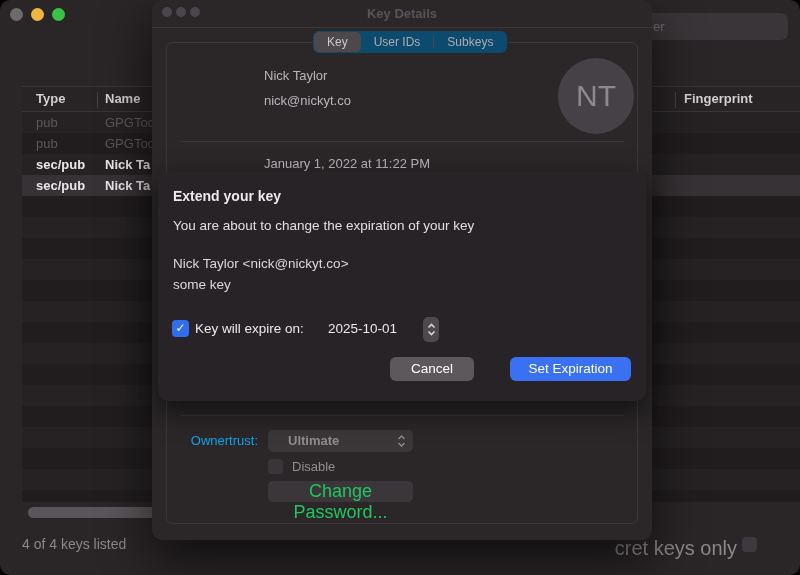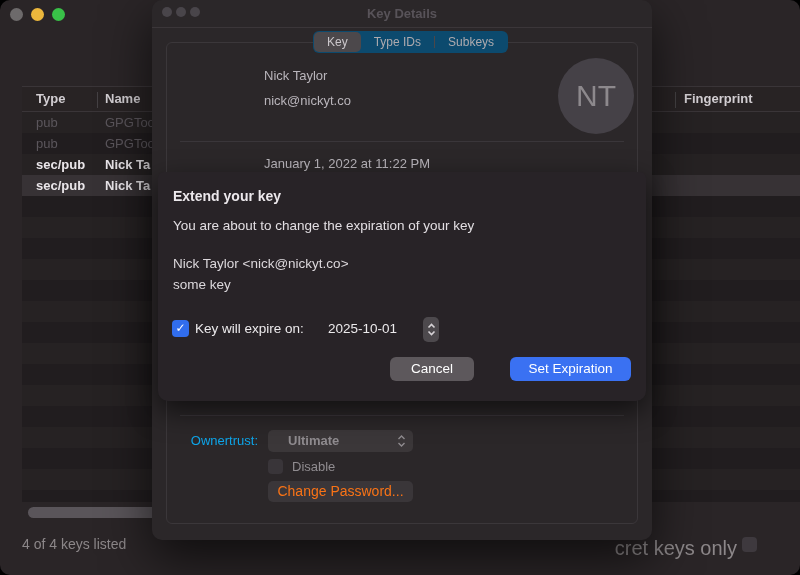--- a/index.html
+++ b/index.html
@@ -63,21 +63,21 @@
     background:#454147; color:#8d898d; font-size:30px; display:flex; align-items:center; justify-content:center; }
 
   #ownertrust-select { position:absolute; left:116px; top:430px; width:145px; height:22px;
     background:#3b3739; border-radius:5px; color:#8f8b8f; font-size:13px; line-height:22px; }
   #ownertrust-select .sel-text { margin-left:20px;font-weight:bold; }
   #ownertrust-select svg { position:absolute; right:7px; top:4px; }
   #disable-checkbox { position:absolute; left:116px; top:459px; width:15px; height:15px;
     background:#393539; border:1px solid #47434700; border-radius:4px; }
   #disable-label { position:absolute; left:140px; top:459px; font-size:13px; color:#908c90; }
   #change-password-button { position:absolute; left:116px; top:481px; width:145px; height:21px;
-    background:#3a3639; border-radius:5px; color:#f97316; font-size:14px; text-align:center; line-height:21px; }
+    background:#3a3639; border-radius:5px; color:#22c55e; font-size:18px; text-align:center; line-height:21px; }
 
   
   #sheet { position:absolute; left:158px; top:172px; width:488px; height:229px;
     background:#282327; border-radius:6px 6px 10px 10px;
     box-shadow:0 10px 28px rgba(0,0,0,.6); }
   #sheet-title { position:absolute; left:15px; top:16px; font-size:14px; font-weight:bold; color:#ece8ec; }
   #sheet-message { position:absolute; left:15px; top:46px; font-size:13.5px; color:#e2dee2; }
   #sheet-keyline1 { position:absolute; left:15px; top:84px; font-size:13.5px; color:#dcd8dc; }
   #sheet-keyline2 { position:absolute; left:15px; top:105px; font-size:13.5px; color:#dcd8dc; }
 
@@ -96,20 +96,23 @@
   #set-expiration-button { left:352px; width:121px; background:#3a71f2; }
 </style>
 </head>
 <body>
 
 <div id="main-window">
   <span class="tl-dot" style="left:10px; background:#6d6a6b;"></span>
   <span class="tl-dot" style="left:31px; background:#ecb73c;"></span>
   <span class="tl-dot" style="left:52px; background:#39c148;"></span>
 
+  <div id="search-field">
+    <span>er</span>
+  </div>
 
   <div id="table-header">
     <span class="hdr-label" style="left:14px;">Type</span>
     <span class="col-sep" style="left:75px;"></span>
     <span class="hdr-label" style="left:83px;">Name</span>
     <span class="col-sep" style="left:653px;"></span>
     <span class="hdr-label" style="left:662px;">Fingerprint</span>
   </div>
 
   <div class="table-row row-dim" style="top:112px; background:#262223;">
@@ -141,21 +144,21 @@
     <span class="kd-dot" style="left:10px;"></span>
     <span class="kd-dot" style="left:24px;"></span>
     <span class="kd-dot" style="left:38px;"></span>
     <div id="kd-title">Key Details</div>
   </div>
 
   <div id="kd-groupbox"></div>
 
   <div id="kd-tabs">
     <span class="kd-tab sel">Key</span>
-    <span class="kd-tab">Type IDs</span>
+    <span class="kd-tab">User IDs</span>
     <span class="kd-tab-sep"></span>
     <span class="kd-tab">Subkeys</span>
   </div>
 
   <div class="kd-field" style="top:68px;">
 
     <span class="kd-value">Nick Taylor</span>
   </div>
   <div class="kd-field" style="top:93px;">
 

